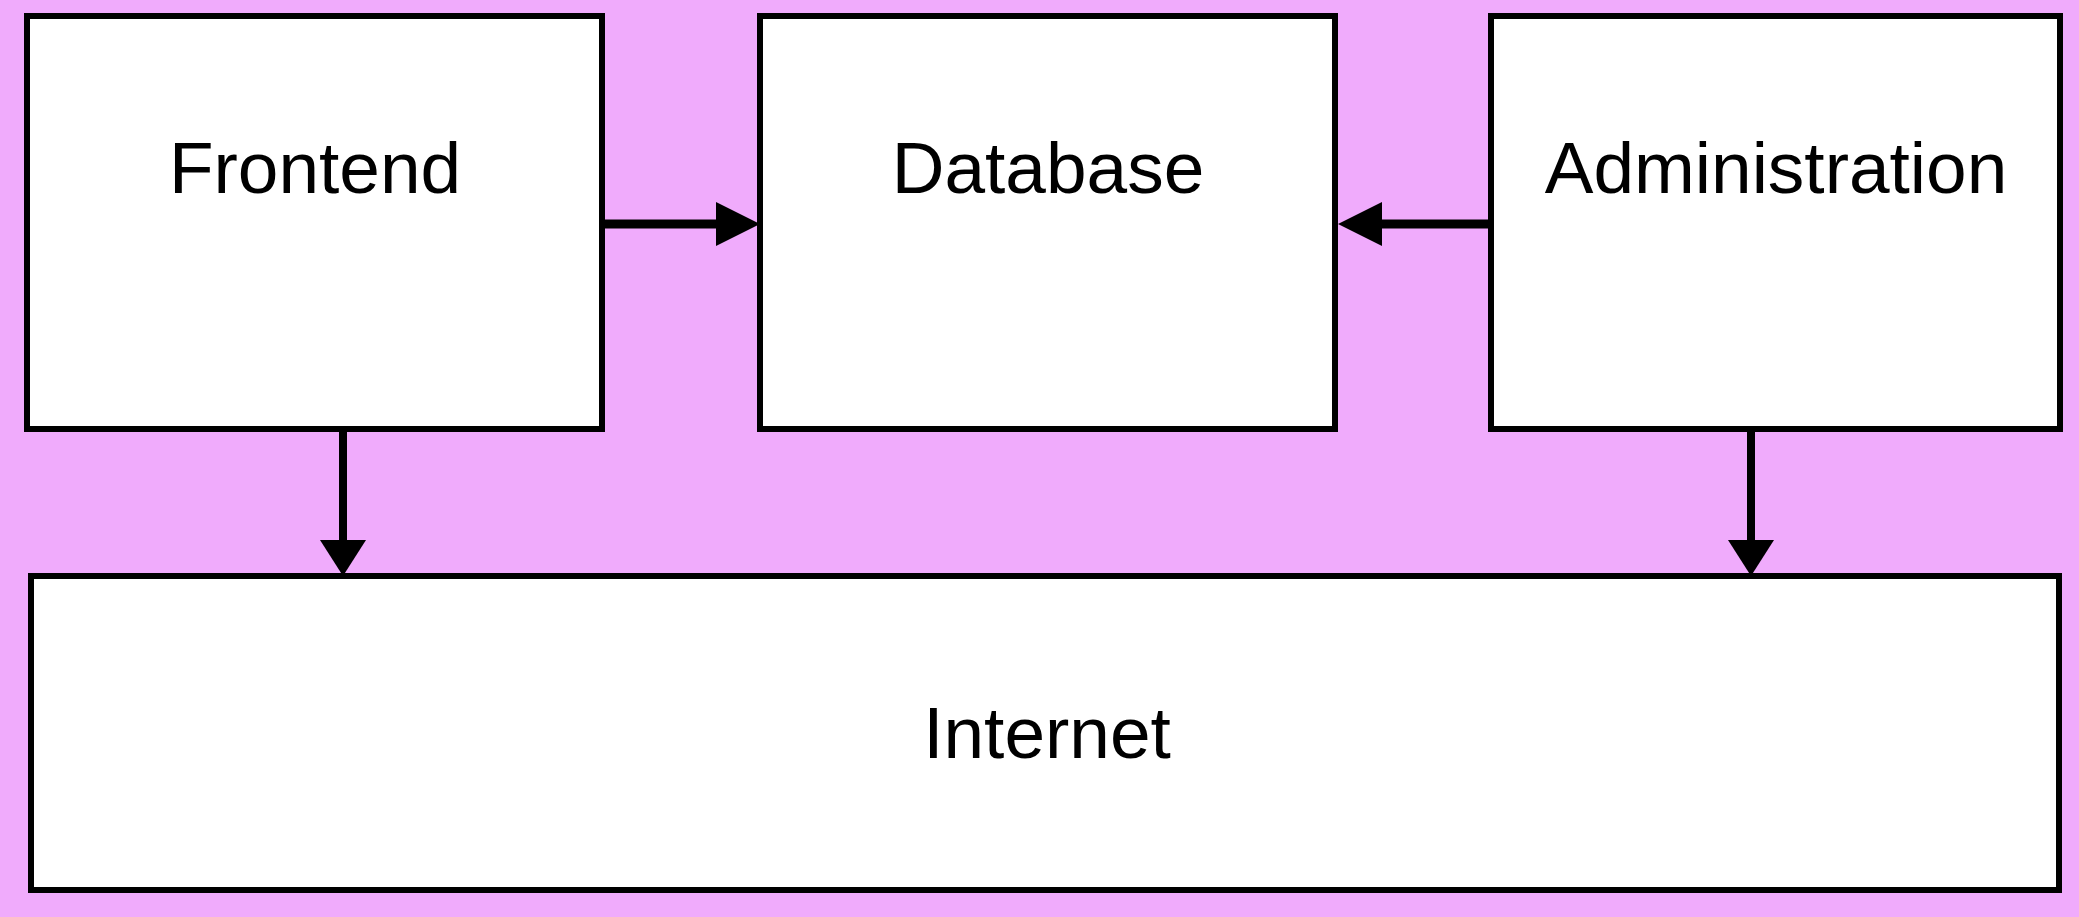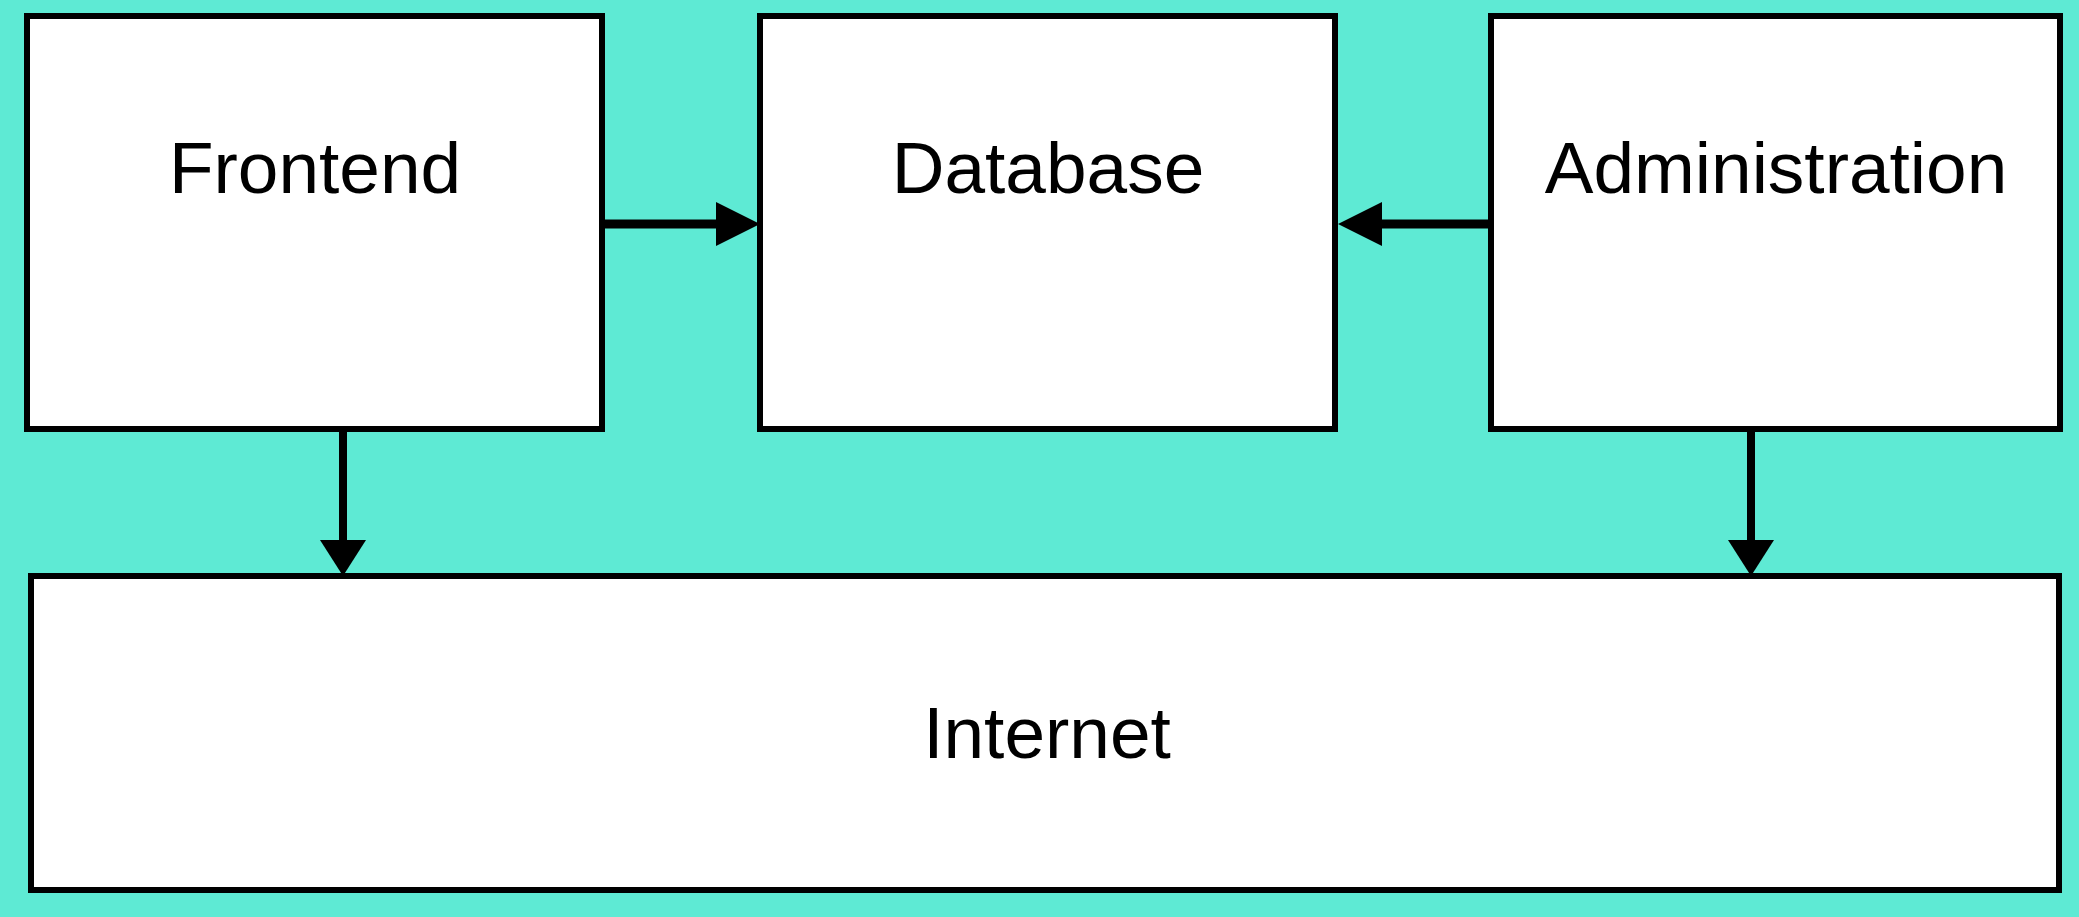--- a/index.html
+++ b/index.html
@@ -4,21 +4,21 @@
 <style>
   html, body {
     margin: 0;
     padding: 0;
     background: #ffffff;
   }
   .canvas {
     position: relative;
     width: 2079px;
     height: 917px;
-    background: #5eead4;
+    background: #f0abfc;
     overflow: hidden;
     font-family: "Liberation Sans", "DejaVu Sans", sans-serif;
   }
   svg { display: block; }
   .node-box {
     fill: #ffffff;
     stroke: #000000;
     stroke-width: 6;
   }
   .edge-line {

